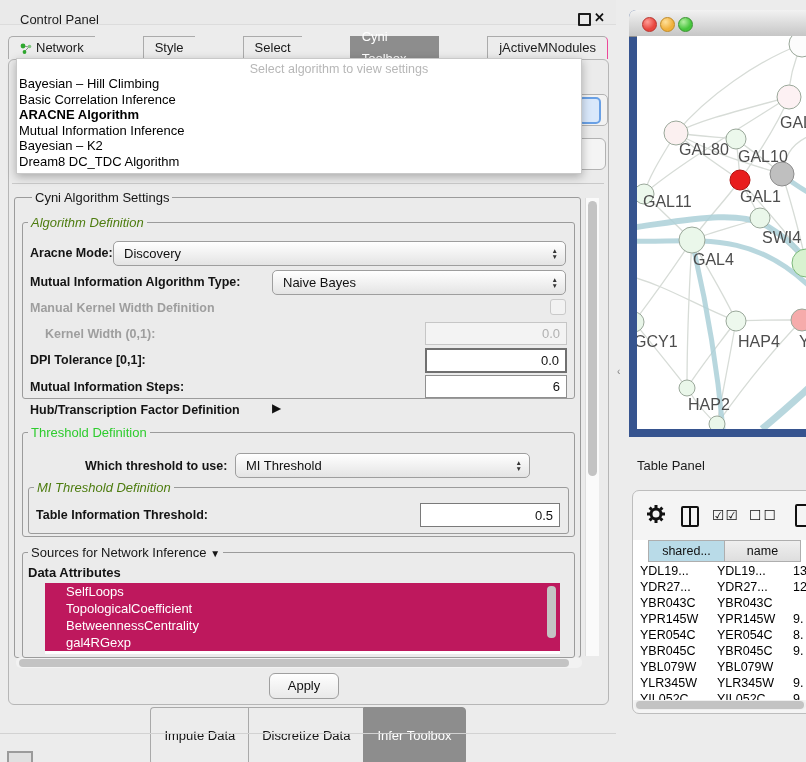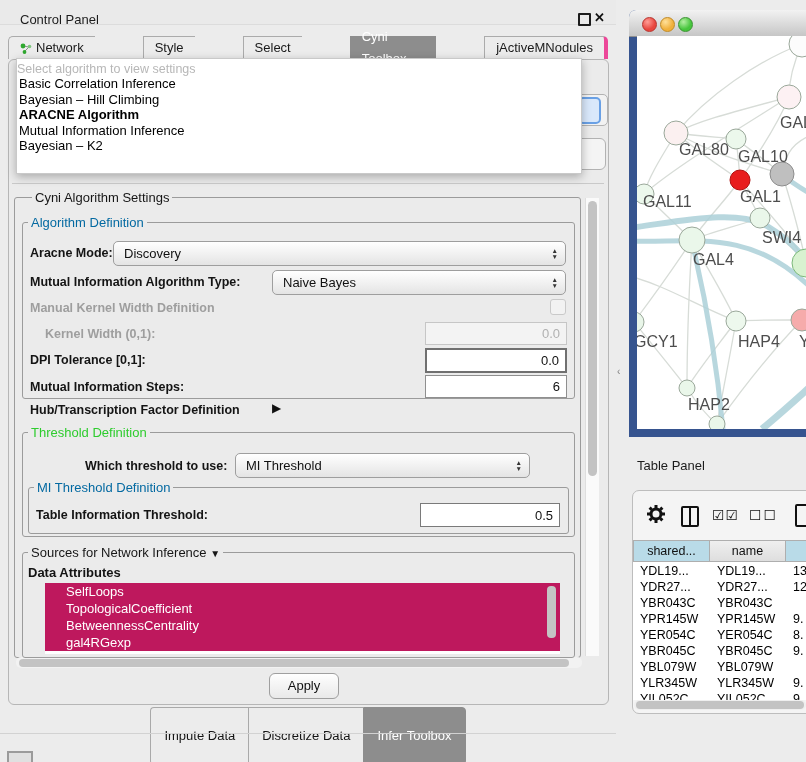--- a/index.html
+++ b/index.html
@@ -7,38 +7,38 @@
   .abs{position:absolute;}
   
   #cp-titlebar{left:0;top:8;width:616px;height:24px;background:#eaeaea;border-bottom:1px solid #dcdcdc;}
   #cp-title{left:20px;top:12px;font-size:13px;color:#1c1c1c;}
   #float-icon{left:578px;top:13px;width:9px;height:9px;border:2px solid #1c1c1c;border-radius:1px;}
   #close-icon{left:594px;top:10px;font-size:13px;font-weight:bold;color:#111;}
   #top-tabs{left:8px;top:36px;width:600px;height:23px;display:flex;justify-content:center;align-items:flex-end;gap:48px;}
   .tab{height:22px;line-height:22px;padding:0 11px;font-size:13px;color:#1a1a1a;background:#ececec;
     border:1px solid #ababab;border-bottom:none;border-right:none;display:flex;align-items:center;gap:4px;}
   .tab:first-child{border-top-left-radius:5px;}
-  .tab:last-child{border-right:4px solid #ec4899;border-top-right-radius:5px;}
+  .tab:last-child{border-right:1px solid #ec4899;border-top-right-radius:5px;}
   .tab.sel{background:#8d8d8d;color:#fff;border-color:#8d8d8d;}
   #content-panel{left:8px;top:59px;width:599px;height:644px;background:#ebebeb;border:1px solid #b6b6b6;border-radius:6px;}
   
   .frag-combo{left:572px;top:94px;width:34px;height:30px;background:#f2f2f2;border:1px solid #b2b2b2;border-radius:5px;}
   .frag-blue{left:578px;top:97px;width:19px;height:23px;background:#d9e8fb;border:2px solid #69a0e5;border-radius:5px;}
   .frag-combo2{left:558px;top:138px;width:46px;height:30px;background:#f4f4f4;border:1px solid #b2b2b2;border-radius:6px;}
   #behind-line{left:12px;top:183px;width:592px;height:1px;background:#c9c9c9;}
   
   #algo-popup{left:16px;top:58px;width:564px;height:114px;background:#fff;border:1px solid #c9c9c9;
     box-shadow:0 3px 9px rgba(0,0,0,.28);z-index:50;}
-  #popup-placeholder{width:100%;margin-top:3px;font-size:12.5px;color:#b7b7b7;}
+  #popup-placeholder{width:100%;text-align:center;margin-top:3px;font-size:12.5px;color:#b7b7b7;margin-left:40px;}
   .pitem{height:15.6px;line-height:15.6px;font-size:13px;color:#000;padding-left:2px;white-space:nowrap;}
   .pitem.bold{font-weight:bold;}
   
   .group{border:1px solid #9b9b9b;border-radius:3px;}
   .gtitle{position:absolute;background:#ebebeb;padding:0 3px;font-size:13px;color:#161616;white-space:nowrap;}
-  .gtitle.blue{color:#0369a1;}
+  .gtitle.blue{color:#4d7c0f;font-style:italic;}
   .gtitle.green{color:#2ecc2e;}
   .lbl{position:absolute;font-size:12.5px;font-weight:bold;color:#141414;white-space:nowrap;}
   .lbl.dis{color:#9e9e9e;}
   .combo{position:absolute;display:flex;align-items:center;border:1px solid #9e9e9e;border-radius:5px;
     background:linear-gradient(#ffffff,#e4e4e4);font-size:13px;color:#111;padding-left:10px;box-sizing:border-box;}
   .spin{margin-left:auto;margin-right:7px;display:flex;flex-direction:column;line-height:5.5px;font-size:6.5px;color:#333;}
   .numfield{position:absolute;box-sizing:border-box;text-align:right;font-size:13px;padding:0 6px;
     font-family:"Liberation Sans",sans-serif;background:#fff;color:#111;}
   .vscroll{background:#fafafa;border-left:1px solid #dedede;}
   .thumb{position:absolute;background:#c3c3c3;border-radius:5px;}
@@ -74,21 +74,21 @@
   #cols-ico{left:681px;top:506px;width:14px;height:17px;border:2px solid #111;border-radius:2px;}
   #cols-ico div{position:absolute;left:6px;top:0;width:2px;height:17px;background:#111;}
   #chk-ico{left:712px;top:507px;font-size:14px;letter-spacing:1px;font-family:"DejaVu Sans",sans-serif;}
   #unchk-ico{left:749px;top:507px;font-size:14px;letter-spacing:2px;font-family:"DejaVu Sans",sans-serif;}
   #doc-ico{left:795px;top:504px;width:16px;height:19px;border:2px solid #111;border-radius:2px;background:#f4f4f4;}
   #tbl-bg{left:633px;top:540px;width:173px;height:160px;background:#fff;}
   #thead-row{left:633px;top:540px;height:22px;display:flex;}
   .hcell{box-sizing:border-box;border:1px solid #aeaeae;border-left:none;font-size:12.5px;color:#111;
     text-align:center;line-height:20px;background:linear-gradient(#efefef,#dedede);overflow:hidden;white-space:nowrap;}
   .hcell:first-child{border-left:1px solid #aeaeae;}
-  .hcell.hl{background:#b9dbe8;}
+  .hcell.hl{background:#b9dbe8;margin-left:15px;}
   #tbody{left:633px;top:563px;}
   .trow{display:flex;height:16px;line-height:16px;}
   .tcell{font-size:12.5px;color:#000;padding-left:7px;box-sizing:border-box;overflow:hidden;white-space:nowrap;}
   #tbl-hscroll{left:634px;top:700px;width:172px;height:10px;background:#efefef;border-radius:5px;}
   #mini-panel-icon{left:7px;top:751px;width:22px;height:14px;border:2px solid #9b9b9b;background:#e0e0e0;}
 </style>
 </head>
 <body>
 
 <div class="abs" id="cp-titlebar"></div>
@@ -123,25 +123,26 @@
 <div class="abs" id="content-panel"></div>
 
 <div class="abs frag-combo" style="z-index:4;"></div>
 <div class="abs frag-blue" style="z-index:5;"></div>
 <div class="abs frag-combo2" style="z-index:4;"></div>
 <div class="abs" id="behind-line"></div>
 
 <div class="abs" id="algo-popup">
   <div id="popup-placeholder">Select algorithm to view settings</div>
   <div id="popup-list">
+      <div class="pitem">Bayesian – Hill Climbing</div>
       <div class="pitem">Basic Correlation Inference</div>
-      <div class="pitem">Bayesian – Hill Climbing</div>
       <div class="pitem bold">ARACNE Algorithm</div>
       <div class="pitem">Mutual Information Inference</div>
       <div class="pitem">Bayesian – K2</div>
+      <div class="pitem">Dream8 DC_TDC Algorithm</div>
     </div>
 </div>
 
 <div class="abs group" style="left:14px;top:197px;width:565px;height:459px;"></div>
 <span class="gtitle" style="left:20px;top:190px;margin-left:12px;">Cyni Algorithm Settings</span>
 
 <div class="abs vscroll" style="left:585px;top:198px;width:13px;height:458px;">
   <div class="thumb" style="left:2px;top:3px;width:9px;height:275px;"></div>
 </div>
 <div class="abs" style="left:16px;top:657px;width:566px;height:11px;background:#f2f2f2;border-radius:5px;">

